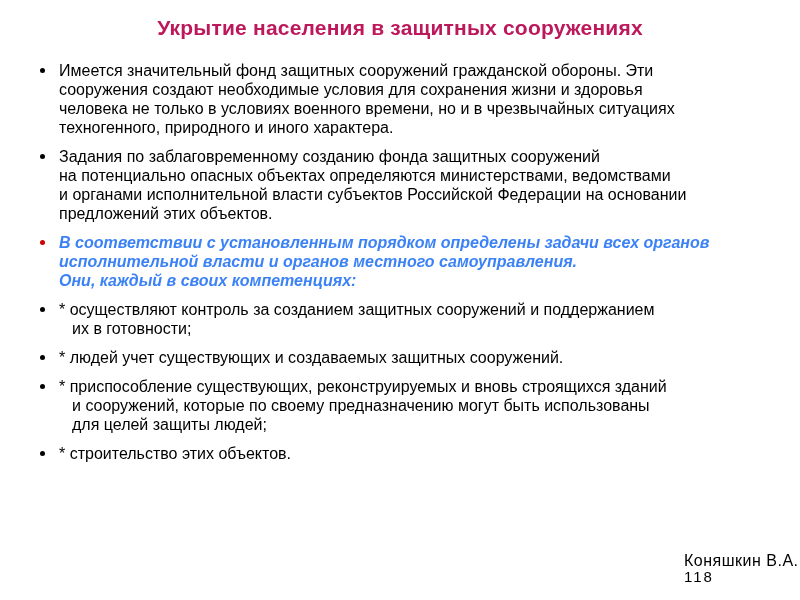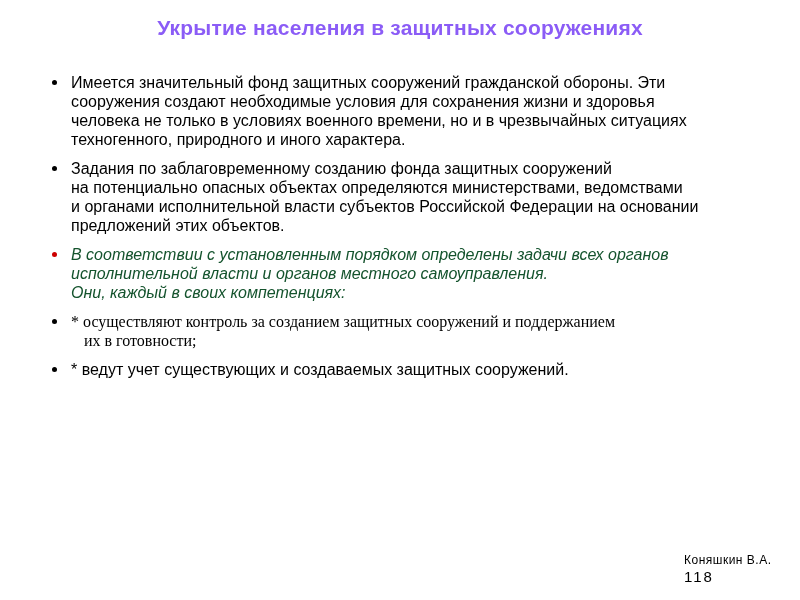--- a/index.html
+++ b/index.html
@@ -14,28 +14,28 @@
     width: 800px; height: 600px;
     background: #ffffff;
     overflow: hidden;
   }
   .slide-title {
     position: absolute;
     top: 16px; left: 0; right: 0;
     text-align: center;
     font-size: 21px;
     font-weight: bold;
-    color: #8b5cf6;
+    color: #be185d;
     letter-spacing: 0.2px;
   }
   .bullet-list {
     position: absolute;
     top: 57px; left: 33px; right: 16px;
     list-style: none;
-    margin: 16px; padding: 0;
+    margin: 4px; padding: 0;
   }
   .bullet-item {
     display: flex;
     align-items: flex-start;
     margin-bottom: 10px;
   }
   .bullet-marker {
     flex: 0 0 22px;
     display: block;
     position: relative;
@@ -51,37 +51,36 @@
   }
   .bullet-text {
     flex: 1 1 auto;
     font-size: 16px;
     line-height: 19px;
     white-space: pre-line;
     color: #000000;
   }
   .bullet-item.red { color: #cc0000; }
   .bullet-item.red .bullet-text {
-    color: #14532d;
-    font-weight: normal;
+    color: #3b82f6;
+    font-weight: bold;
     font-style: italic;
   }
   .bullet-item.hang .bullet-text {
     padding-left: 13px;
     text-indent: -13px;
-    font-family: Liberation Serif, serif;
   }
   .footer {
     position: absolute;
     left: 684px; top: 553px;
     text-align: left;
     color: #000000;
   }
   .footer-author {
-    font-size: 12px;
+    font-size: 16px;
     line-height: 15px;
     letter-spacing: 0.5px;
   }
   .footer-page-number {
     font-size: 15px;
     line-height: 17px;
     letter-spacing: 2px;
   }
 </style>
 </head>
@@ -118,25 +117,35 @@
 
 
     <li class="bullet-item hang">
       <span class="bullet-marker"></span>
       <div class="bullet-text">* осуществляют контроль за созданием защитных сооружений и поддержанием
 их в готовности;</div>
     </li>
 
     <li class="bullet-item">
       <span class="bullet-marker"></span>
-      <div class="bullet-text">* ведут учет существующих и создаваемых защитных сооружений.</div>
+      <div class="bullet-text">* людей учет существующих и создаваемых защитных сооружений.</div>
     </li>
 
 
+    <li class="bullet-item hang">
+      <span class="bullet-marker"></span>
+      <div class="bullet-text">* приспособление существующих, реконструируемых и вновь строящихся зданий
+и сооружений, которые по своему предназначению могут быть использованы
+для целей защиты людей;</div>
+    </li>
 
+    <li class="bullet-item">
+      <span class="bullet-marker"></span>
+      <div class="bullet-text">* строительство этих объектов.</div>
+    </li>
 
   </ul>
 
   <div class="footer">
     <div class="footer-author">Коняшкин В.А.</div>
     <div class="footer-page-number">118</div>
   </div>
 
 </div>
 

